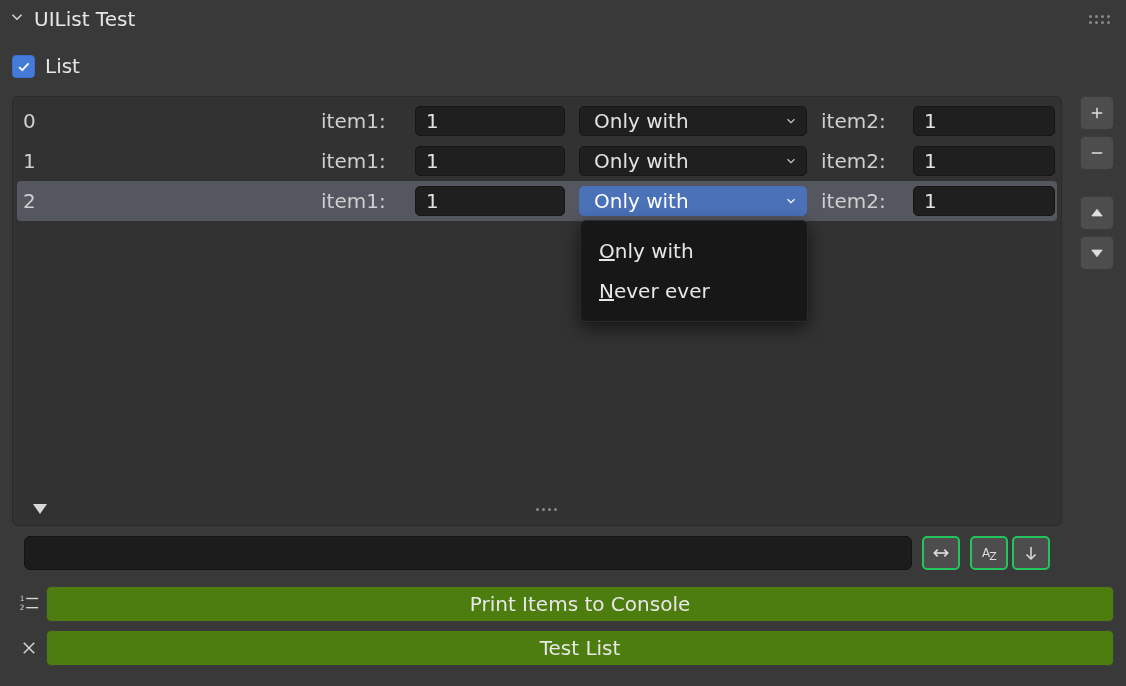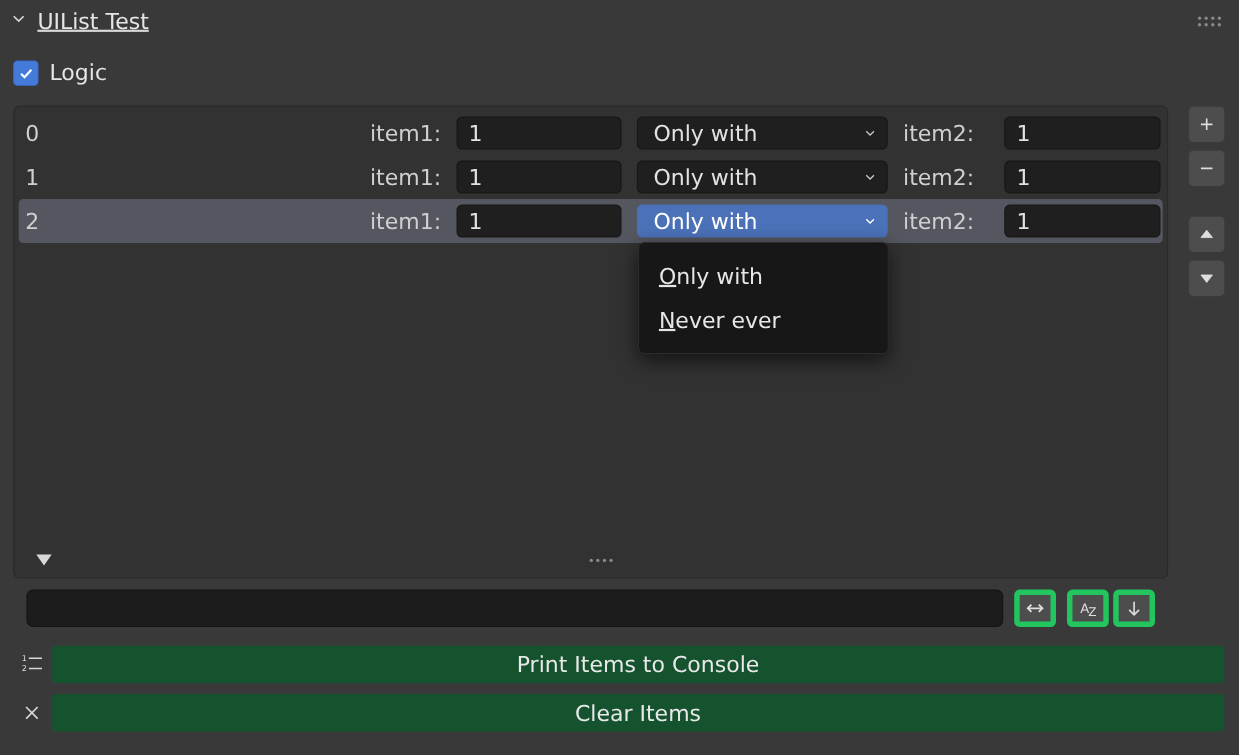--- a/index.html
+++ b/index.html
@@ -5,21 +5,21 @@
   * { box-sizing: border-box; margin: 0; padding: 0; font-family: "DejaVu Sans", "Segoe UI", Arial, sans-serif; }
   html, body { width: 1126px; height: 686px; background: #393939; color: #d8d8d8; font-size: 19px; overflow: hidden; }
   body { position: relative; }
 
   .panel { padding: 0; }
 
   .header {
     display: flex; align-items: center; justify-content: space-between;
     padding: 6px 12px 6px 8px; height: 38px;
   }
-  .header-left { display: flex; align-items: center; gap: 8px; text-decoration: underline; }
+  .header-left { display: flex; align-items: center; gap: 8px; }
   .chevron-down-icon svg { width: 18px; height: 18px; stroke: #d8d8d8; }
   .header-title { color: #e6e6e6; font-size: 20px; font-weight: 400; }
   .grip-dots {
     display: grid; grid-template-columns: repeat(4,3px); grid-template-rows: repeat(2,3px);
     gap: 3px; padding-right: 4px;
   }
   .grip-dots span { width: 3px; height: 3px; background: #8a8a8a; border-radius: 50%; }
 
   .checkbox-row { display: flex; align-items: center; gap: 10px; padding: 16px 12px 18px 12px; }
   .cb {
@@ -43,21 +43,21 @@
     position: relative;
   }
   .row.selected {
     background: #545660; border-radius: 4px; margin: 0 4px; padding: 2px 2px;
   }
   .row-index { width: 32px; padding-left: 4px; color: #cfcfcf; font-size: 20px; }
   .lbl-right {
     flex: 0 0 auto; text-align: left; color: #cfcfcf; font-size: 20px;
     width: 78px;
   }
-  .col-item1-label { margin-left: auto; width: 80px; text-align: right; }
+  .col-item1-label { margin-left: auto; width: 80px; }
   .txt-field {
     background: #1f1f1f; border: 1px solid #161616; color: #e2e2e2;
     height: 30px; border-radius: 5px; padding: 0 10px; font-size: 20px;
     display: flex; align-items: center; text-align: left;
   }
   .txt-field.w1 { width: 150px; }
   .txt-field.w2 { width: 142px; }
 
   .dropdown {
     background: #1f1f1f; border: 1px solid #161616; color: #e2e2e2;
@@ -103,36 +103,36 @@
   .dots-row .dotset span { width: 3px; height: 3px; background: #8a8a8a; border-radius: 50%; }
 
   .search-row {
     display: flex; gap: 10px; padding: 10px 12px 0 12px; align-items: center;
   }
   .search-field {
     flex: 1; background: #1c1c1c; border: 1px solid #141414; height: 34px;
     border-radius: 6px;
   }
   .mini-btn {
-    background: #4d4d4d; border: 5px solid #22c55e; border-radius: 5px;
+    background: #4d4d4d; border: 2px solid #22c55e; border-radius: 5px;
     height: 34px; width: 38px; display: flex; align-items: center; justify-content: center;
     color: #dedede; font-size: 17px;
   }
   .mini-btn + .mini-btn { margin-left: 0; }
   .az-sort { display: flex; gap: 4px; }
   .az-sort .mini-btn { width: 38px; }
 
   .big-buttons { padding: 16px 12px 8px 12px; display: flex; flex-direction: column; gap: 8px; }
   .big-btn-row { display: flex; align-items: center; gap: 0; }
   .big-btn-icon {
     width: 34px; height: 36px; display: flex; align-items: center; justify-content: center;
     background: transparent; color: #d8d8d8;
   }
   .big-btn {
-    flex: 1; background: #14532d; border: 1px solid #3c3c3c; border-radius: 5px;
+    flex: 1; background: #4d7c0f; border: 1px solid #3c3c3c; border-radius: 5px;
     height: 36px; display: flex; align-items: center; justify-content: center;
     color: #e8e8e8; font-size: 20px;
   }
 </style>
 </head>
 <body>
 
 <div class="panel">
 
   <div class="header">
@@ -155,21 +155,21 @@
         <span></span>
     </div>
   </div>
 
   <div class="checkbox-row">
     <div class="cb">
       <svg viewBox="0 0 24 24">
           <polyline points="5 13 10 18 20 7"></polyline>
         </svg>
     </div>
-    <span class="cb-label">Logic</span>
+    <span class="cb-label">List</span>
   </div>
 
   <div class="list-area">
     <div class="list-main">
       <div class="list-box">
         <div class="list-rows">
 
           <div class="row">
             <span class="row-index">0</span>
             <span class="lbl-right col-item1-label">item1:</span>
@@ -310,18 +310,18 @@
       </div>
     </div>
     <div class="big-btn-row">
       <div class="big-btn-icon">
         <svg viewBox="0 0 24 24" width="18" height="18" fill="none" stroke="#d8d8d8" stroke-width="2">
             <line x1="5" y1="5" x2="19" y2="19"></line>
             <line x1="19" y1="5" x2="5" y2="19"></line>
           </svg>
       </div>
       <div class="big-btn">
-        <span>Clear Items</span>
+        <span>Test List</span>
       </div>
     </div>
   </div>
 
 </div>
 
 </body></html>

